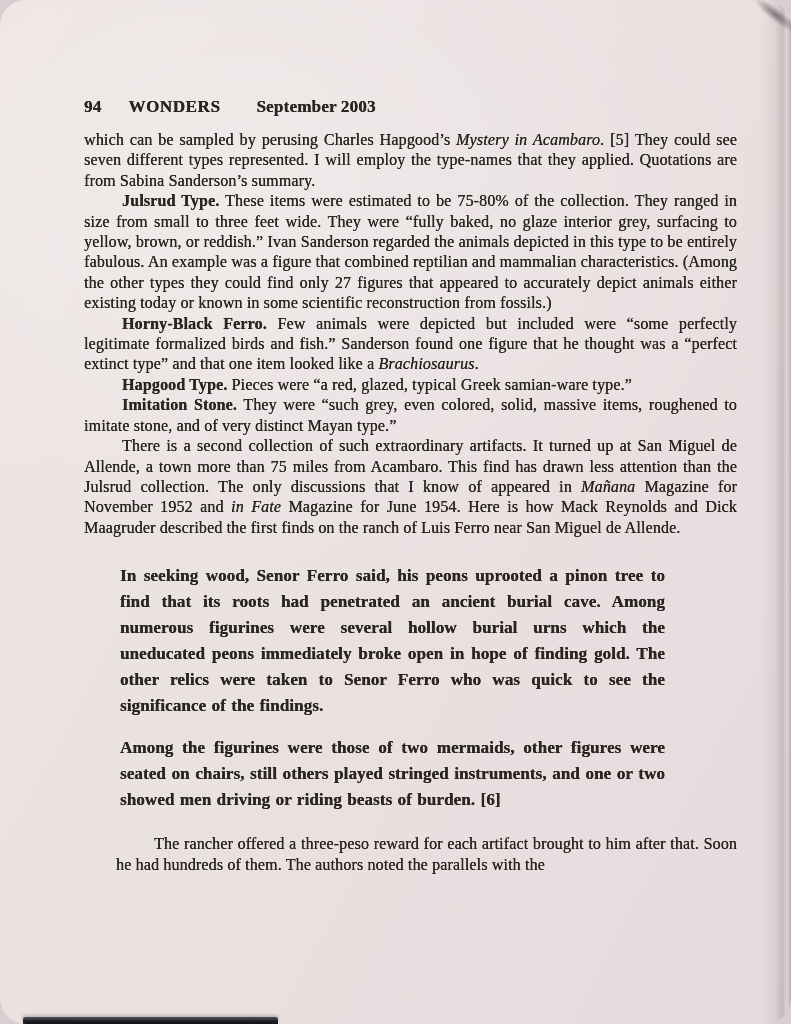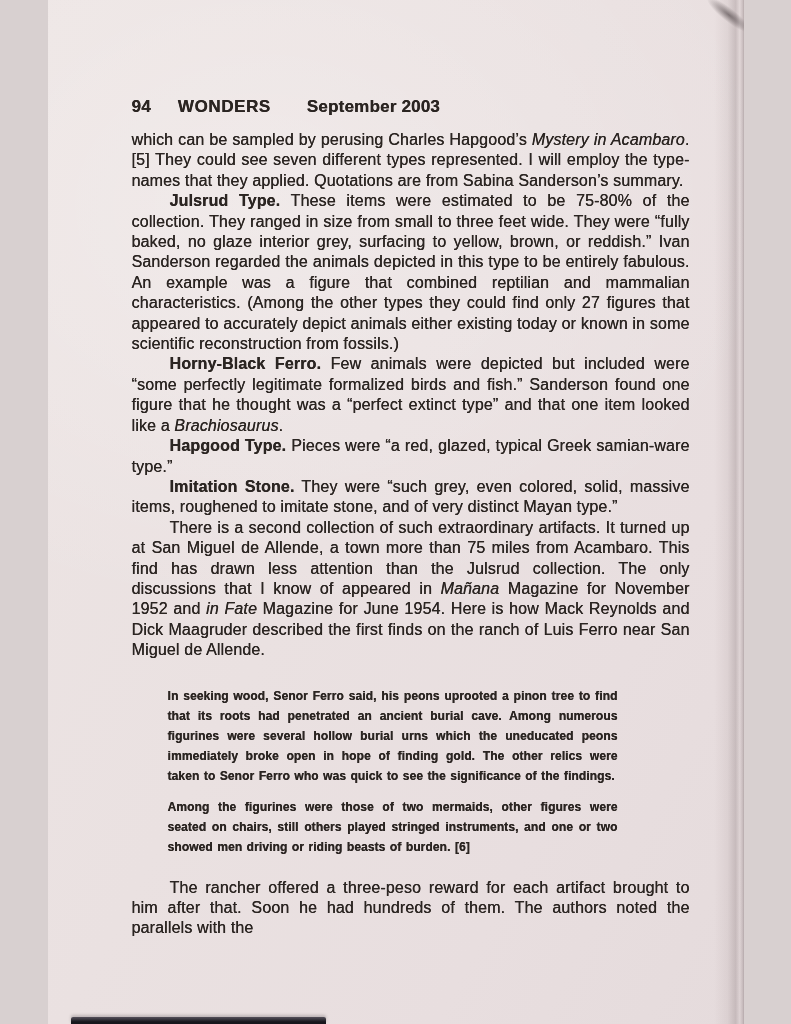--- a/index.html
+++ b/index.html
@@ -2,29 +2,30 @@
 <html style="--paper: #eae1e1; --ink: #2b2522; --strip: #17171d;"><head>
 <meta charset="utf-8">
 <style>
   html, body {
     margin: 0;
     padding: 0;
     background: #d8d0d0;
   }
   .page {
     position: relative;
-    width: 696px;
+    width: 791px;
     height: 1024px;
     margin: 0 auto;
     overflow: hidden;
     background:
       radial-gradient(ellipse 900px 700px at 30% 20%, rgba(255,255,255,0.25), rgba(255,255,255,0) 60%),
       linear-gradient(118deg, #ede5e4 0%, var(--paper, #eae1e1) 45%, #e8dedf 75%, #e5dbdc 100%);
-    font-family: Liberation Sans, sans-serif;
+    font-family: Liberation Serif, serif;
     color: var(--ink, #2b2522);
+    border-radius: 26px;
   }
   
   .edge-shade {
     position: absolute;
     top: 0;
     right: 0;
     width: 30px;
     height: 100%;
     pointer-events: none;
     background:
@@ -78,29 +79,29 @@
   }
   p.body-par {
     font-size: 16px;
     line-height: 20.4px;
     letter-spacing: 0.15px;
   }
   p.body-par.indent { text-indent: 38px; }
   p.quote-par {
     margin-left: 36px;
     margin-right: 72px;
-    font-size: 12px;
-    line-height: 20px;
+    font-size: 17px;
+    line-height: 26px;
     font-weight: bold;
     letter-spacing: 0.1px;
     word-spacing: 1px;
   }
   p.body-par + p.quote-par { margin-top: 25px; }
-  p.quote-par + p.quote-par { margin-top: 11px; }
-  p.quote-par + p.body-par { margin-top: 21px; }
+  p.quote-par + p.quote-par { margin-top: 16px; }
+  p.quote-par + p.body-par { margin-top: 21px; margin-left: 32px; }
   span.i { font-style: italic; }
   span.b { font-weight: bold; }
 </style>
 </head>
 <body>
 
 <div class="page">
 
   <header class="running-header">
     <span class="pn">94</span><span class="jt">WONDERS</span><span class="isd">September 2003</span>

